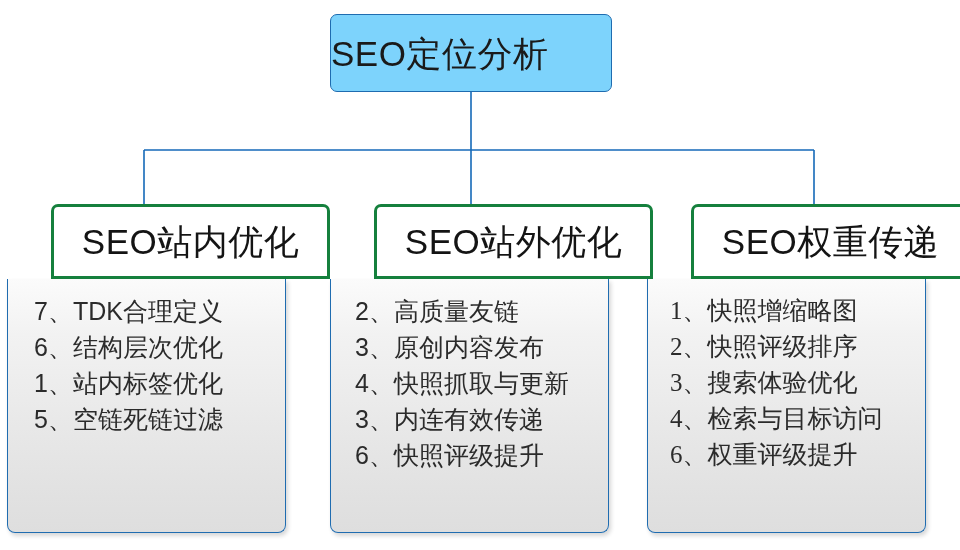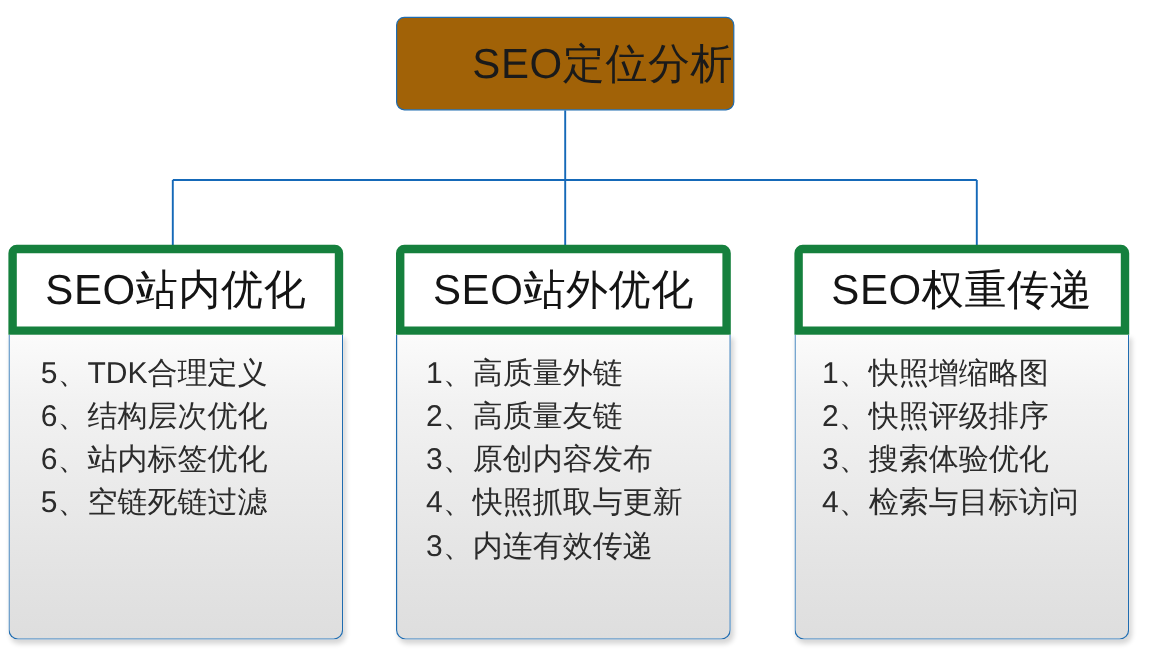--- a/index.html
+++ b/index.html
@@ -32,56 +32,57 @@
   }
 
   
   .root-box {
     position: absolute;
     left: 330px;
     top: 14px;
     width: 282px;
     height: 78px;
     box-sizing: border-box;
-    background: #a16207;
+    background: #7dd3fc;
     border: 1px solid #1f6cb0;
     border-radius: 7px;
     display: flex;
     align-items: center;
-    justify-content: flex-end;
+    justify-content: flex-start;
   }
   .root-label {
     font-size: 35px;
     color: #1a1a1a;
     letter-spacing: 0.5px;
     white-space: nowrap;
     line-height: 1;
   }
 
   
   .column {
     position: absolute;
     top: 204px;
     width: 279px;
   }
   .column.col-0 { left: 7px; }
   .column.col-1 { left: 330px; }
-  .column.col-2 { left: 662px; }
+  .column.col-2 { left: 647px; }
 
   .col-header {
     box-sizing: border-box;
     width: 100%;
     height: 75px;
     background: #ffffff;
-    border: 7px solid #15803d;
+    border: 3px solid #15803d;
     border-top-left-radius: 7px;
     border-top-right-radius: 7px;
     display: flex;
     align-items: center;
     justify-content: center;
+    margin-left: 44px;
   }
   .col-header-label {
     font-size: 35px;
     color: #141414;
     white-space: nowrap;
     line-height: 1;
     letter-spacing: 0.5px;
   }
 
   .col-body {
@@ -103,21 +104,21 @@
     margin: 0;
     padding: 0 0 0 26px;
   }
   .item {
     font-size: 25px;
     color: #2b2b2b;
     line-height: 36px;
     white-space: nowrap;
     letter-spacing: 0px;
   }
-  .col-2 .item-list { padding-left: 22px; }
+  .col-2 .item-list { padding-left: 22px; font-family: Liberation Serif, serif; }
   .col-1 .item-list { padding-left: 24px; }
 </style>
 </head>
 <body>
 
 <div id="diagram">
 
   <svg id="connectors" viewBox="0 0 960 550" width="960" height="550" xmlns="http://www.w3.org/2000/svg">
     <line x1="471" y1="92" x2="471" y2="205" stroke="#1569b8" stroke-width="1.6"></line>
     <line x1="144" y1="150" x2="814" y2="150" stroke="#1569b8" stroke-width="1.6"></line>
@@ -128,50 +129,51 @@
   <div class="root-box">
     <span class="root-label">SEO定位分析</span>
   </div>
 
   <div class="column col-0">
     <div class="col-header">
       <span class="col-header-label">SEO站内优化</span>
     </div>
     <div class="col-body">
       <ul class="item-list">
-        <li class="item">5、TDK合理定义</li>
+        <li class="item">7、TDK合理定义</li>
         <li class="item">6、结构层次优化</li>
-        <li class="item">6、站内标签优化</li>
+        <li class="item">1、站内标签优化</li>
         <li class="item">5、空链死链过滤</li>
       </ul>
     </div>
   </div>
 
   <div class="column col-1">
     <div class="col-header">
       <span class="col-header-label">SEO站外优化</span>
     </div>
     <div class="col-body">
       <ul class="item-list">
-        <li class="item">1、高质量外链</li>
         <li class="item">2、高质量友链</li>
         <li class="item">3、原创内容发布</li>
         <li class="item">4、快照抓取与更新</li>
         <li class="item">3、内连有效传递</li>
+        <li class="item">6、快照评级提升</li>
       </ul>
     </div>
   </div>
 
   <div class="column col-2">
     <div class="col-header">
       <span class="col-header-label">SEO权重传递</span>
     </div>
     <div class="col-body">
       <ul class="item-list">
         <li class="item">1、快照增缩略图</li>
         <li class="item">2、快照评级排序</li>
         <li class="item">3、搜索体验优化</li>
         <li class="item">4、检索与目标访问</li>
+        <li class="item">6、权重评级提升</li>
       </ul>
     </div>
   </div>
 
 </div>
 
 </body></html>

